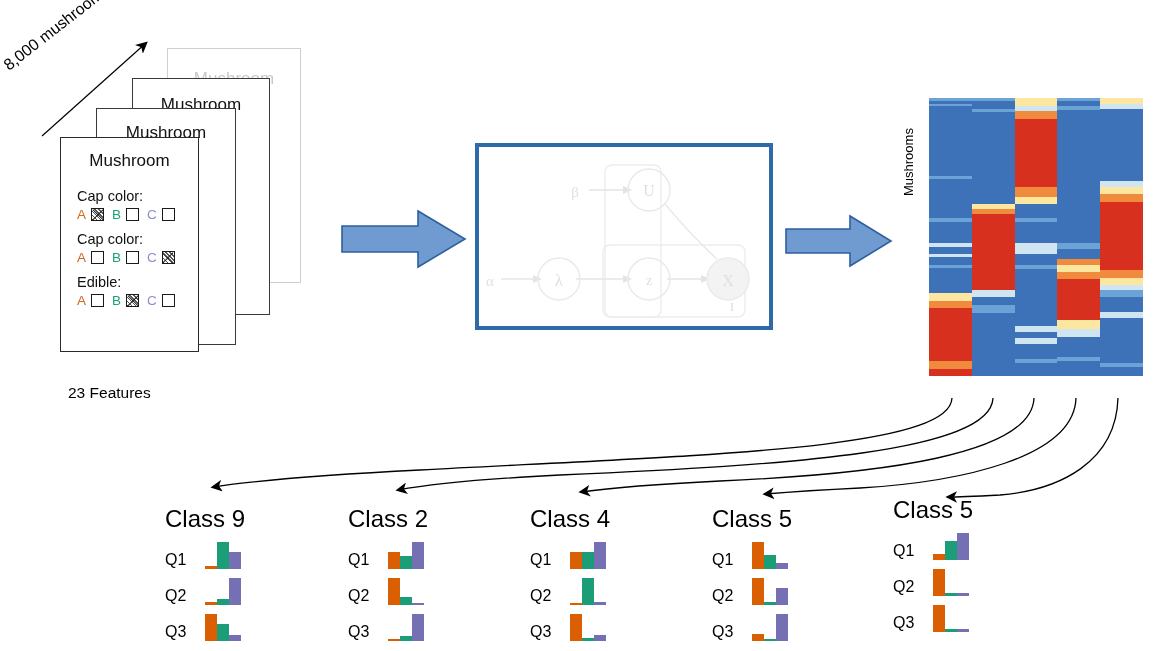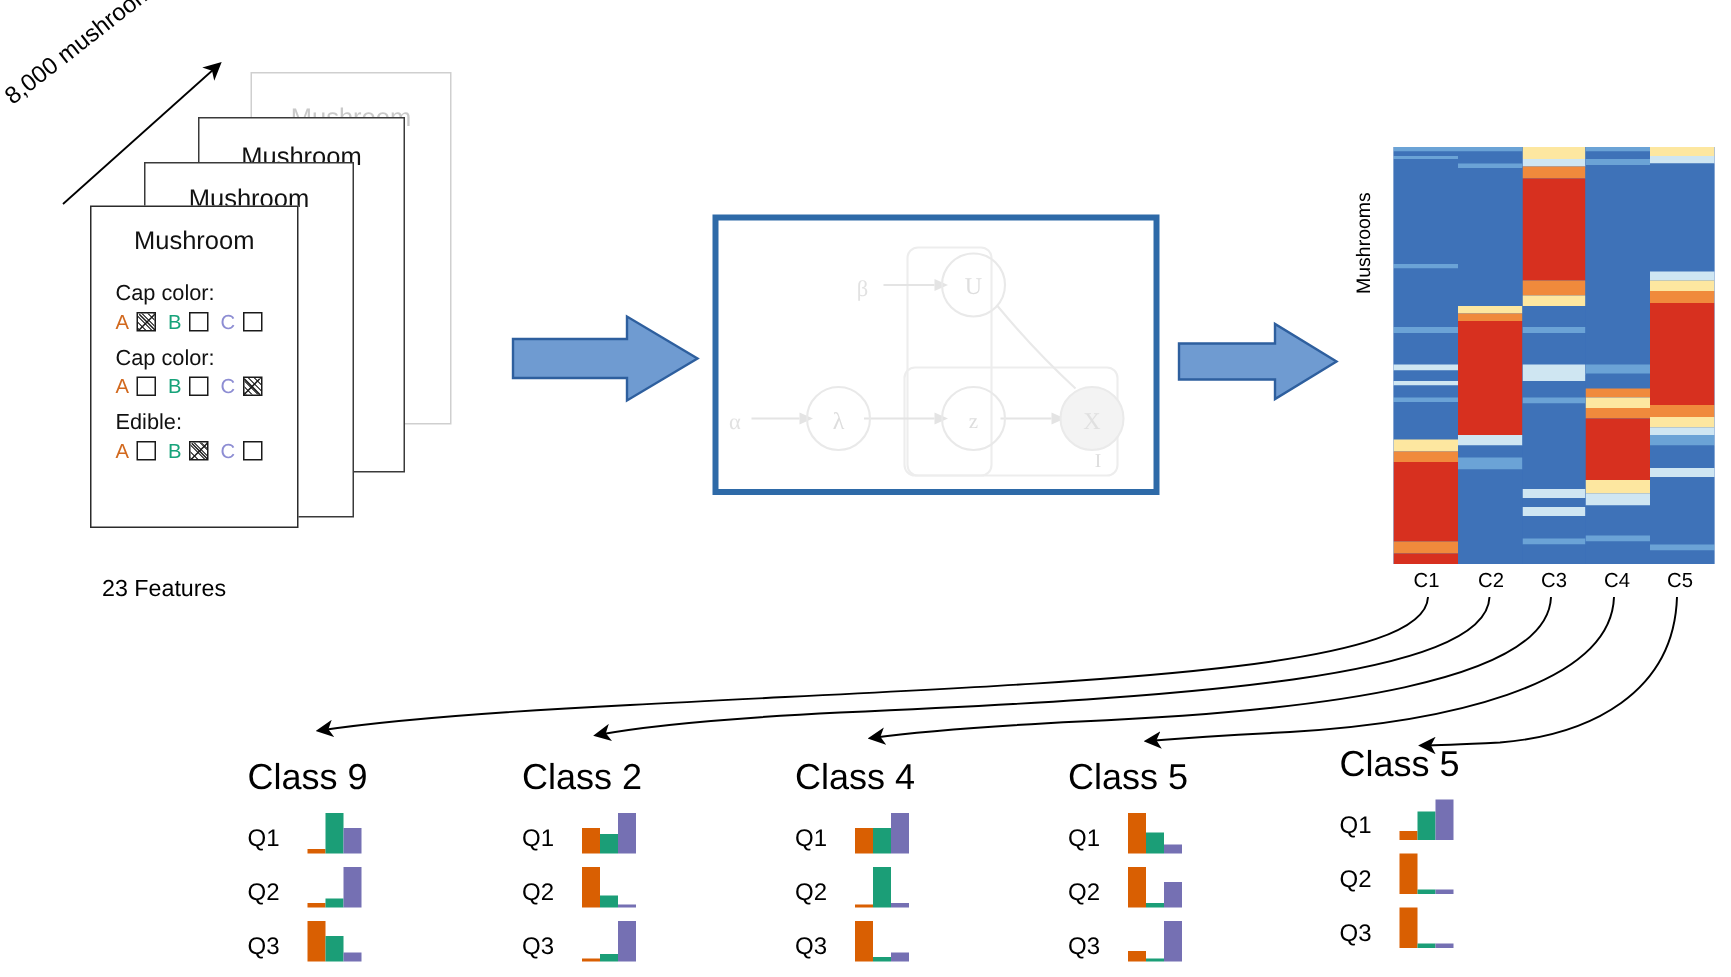--- a/index.html
+++ b/index.html
@@ -487,27 +487,20 @@
           <div class="band" style="top: 186.816px; height: 5.56px; background: rgb(207, 230, 242);"></div>
           <div class="band" style="top: 192.376px; height: 6.394px; background: rgb(107, 163, 214);"></div>
           <div class="band" style="top: 198.77px; height: 15.29px; background: rgb(62, 114, 184);"></div>
           <div class="band" style="top: 214.06px; height: 5.56px; background: rgb(207, 230, 242);"></div>
           <div class="band" style="top: 219.62px; height: 45.87px; background: rgb(62, 114, 184);"></div>
           <div class="band" style="top: 265.49px; height: 3.614px; background: rgb(107, 163, 214);"></div>
           <div class="band" style="top: 269.104px; height: 8.896px; background: rgb(62, 114, 184);"></div>
         </div>
       </div>
   </div>
-  <div class="xticks">
-    <div class="xtick" style="left:2px;">C1</div>
-    <div class="xtick" style="left:45px;">C2</div>
-    <div class="xtick" style="left:87px;">C3</div>
-    <div class="xtick" style="left:129px;">C4</div>
-    <div class="xtick" style="left:171px;">C5</div>
-  </div>
 
   <div class="class-panel" style="left:165px; top:505px;">
     <div class="class-title">Class 9</div>
     <div class="qlist" id="qlist-0">
         <div class="qrow">
           <div class="qlabel">Q1</div>
           <div class="minibars">
             <div class="mb c0" style="height: 3px;"></div>
             <div class="mb c1" style="height: 27px;"></div>
             <div class="mb c2" style="height: 17px;"></div>

